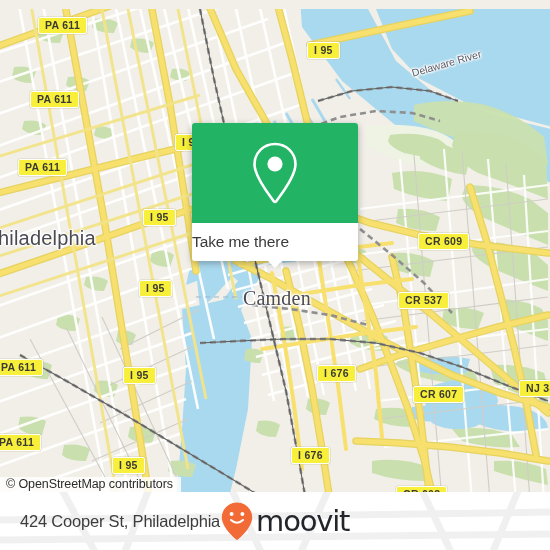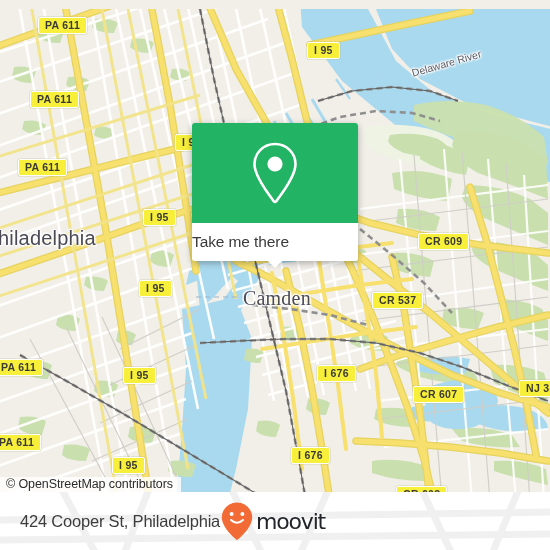--- a/index.html
+++ b/index.html
@@ -158,21 +158,21 @@
     z-index: 2;
   }
   #brand {
     position: relative;
     display: flex;
     align-items: center;
     gap: 2px;
     z-index: 2;
   }
   #brand-wordmark {
-    font-size: 22px;
+    font-size: 29px;
     color: #22252a;
     font-family: "DejaVu Sans", sans-serif;
     font-weight: normal;
     letter-spacing: -1.2px;
     line-height: 29px;
   }
 </style>
 </head>
 <body>
 
@@ -439,21 +439,21 @@
 
     <div id="shield-layer">
         <div class="shield" style="left: 38px; top: 8px;">PA 611</div>
         <div class="shield" style="left: 307px; top: 33px;">I 95</div>
         <div class="shield" style="left: 30px; top: 82px;">PA 611</div>
         <div class="shield" style="left: 175px; top: 125px;">I 95</div>
         <div class="shield" style="left: 18px; top: 150px;">PA 611</div>
         <div class="shield" style="left: 143px; top: 200px;">I 95</div>
         <div class="shield" style="left: 418px; top: 224px;">CR 609</div>
         <div class="shield" style="left: 139px; top: 271px;">I 95</div>
-        <div class="shield" style="left: 372px; top: 283px;">CR 537</div>
+        <div class="shield" style="left: 398px; top: 283px;">CR 537</div>
         <div class="shield" style="left: -6px; top: 350px;">PA 611</div>
         <div class="shield" style="left: 123px; top: 358px;">I 95</div>
         <div class="shield" style="left: 317px; top: 356px;">I 676</div>
         <div class="shield" style="left: 413px; top: 377px;">CR 607</div>
         <div class="shield" style="left: 519px; top: 371px;">NJ 38</div>
         <div class="shield" style="left: -8px; top: 425px;">PA 611</div>
         <div class="shield" style="left: 291px; top: 438px;">I 676</div>
         <div class="shield" style="left: 112px; top: 448px;">I 95</div>
         <div class="shield" style="left: 396px; top: 477px;">CR 603</div>
       </div>

